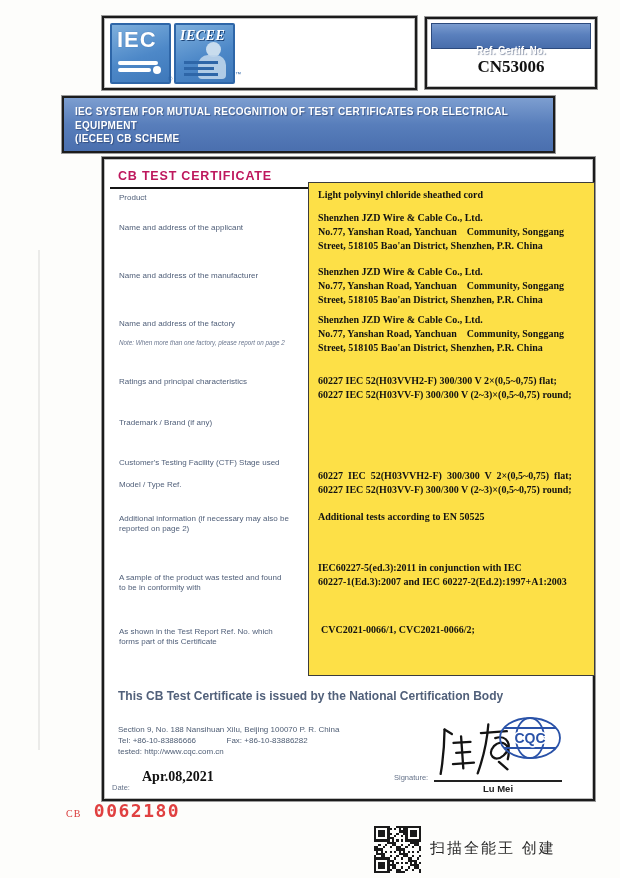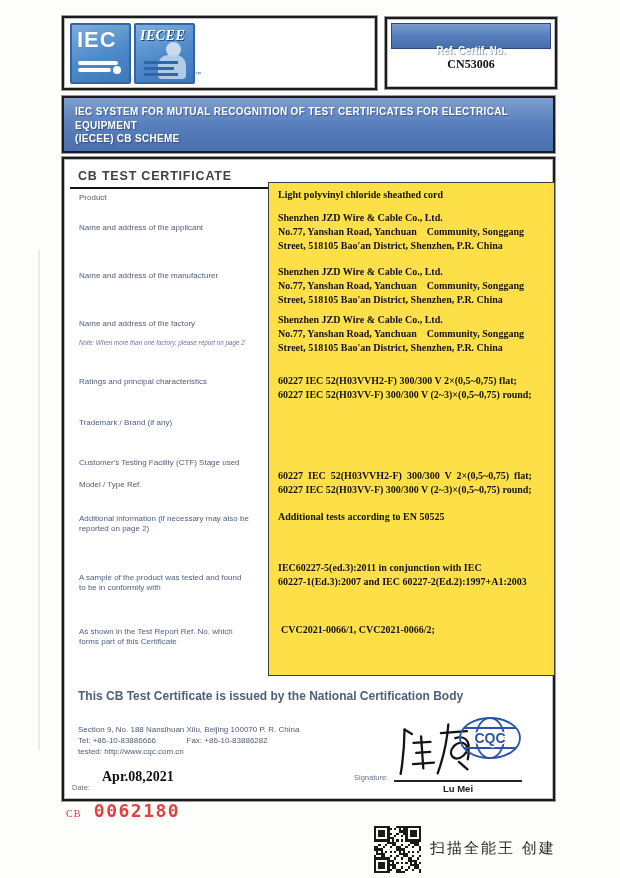--- a/index.html
+++ b/index.html
@@ -1,21 +1,21 @@
 <!DOCTYPE html>
 <html><head>
 <meta charset="utf-8">
 <style>
   html,body{margin:0;padding:0;background:#ffffff;}
   .page{position:relative;width:620px;height:878px;background:#fdfdfb;overflow:hidden;
         font-family:"Liberation Sans",sans-serif;}
   .abs{position:absolute;}
 
   
-  .frame{border:2px solid #1b1b1b;box-shadow:0 0 0 1px #9a9a9a, inset 0 0 0 1px #bdbdbd;background:#fff;}
+  .frame{border:2px solid #1b1b1b;box-shadow:0 0 0 1px #9a9a9a, inset 0 0 0 1px #bdbdbd;background:#fff;margin-left:40px;}
 
   
   .logo-square{position:absolute;width:57px;height:57px;border:2px solid #2e66a8;border-radius:2px;
                background:linear-gradient(160deg,#7fb0dd 0%,#4d88c8 55%,#3e78ba 100%);}
   .iec-text{position:absolute;left:5px;top:2px;color:#ffffff;font-weight:bold;font-size:22px;
             letter-spacing:1px;text-shadow:0 0 1px #2e66a8;}
   .iec-bar1{position:absolute;left:6px;top:36px;width:40px;height:3.5px;background:#fff;border-radius:2px;}
   .iec-bar2{position:absolute;left:6px;top:43px;width:33px;height:3.5px;background:#fff;border-radius:2px;}
   .iec-dot{position:absolute;left:41px;top:40.5px;width:8px;height:8px;background:#fff;border-radius:50%;}
   .iecee-text{position:absolute;left:4px;top:3px;color:#ffffff;font-weight:bold;font-style:italic;
@@ -33,21 +33,21 @@
            border:1px solid #2c4a7d;}
 
   
   .banner{border:2.5px solid #1c1c1c;box-shadow:0 0 0 1px #9a9a9a;
           background:linear-gradient(180deg,#7d9ed0 0%,#587ebb 50%,#4a6fae 100%);}
   .banner-text{position:absolute;left:11px;top:7px;width:470px;color:#ffffff;font-weight:bold;
                font-size:10px;line-height:13.5px;letter-spacing:.3px;white-space:pre-line;
                text-shadow:1px 1px 1px rgba(30,50,90,.55);}
 
   
-  .cert-title{color:#404040;font-weight:bold;font-size:12.5px;letter-spacing:.8px;text-align:center;}
+  .cert-title{color:#be185d;font-weight:bold;font-size:12.5px;letter-spacing:.8px;text-align:center;}
   .title-rule{background:#151515;height:1.8px;}
   .field-label{color:#51607a;font-size:8px;line-height:10px;white-space:pre-line;width:190px;}
   .field-note{color:#6c7890;font-size:6.3px;font-style:italic;}
   .value-box{border:1.2px solid #3c3c3c;background:#fde047;}
   .field-value{position:absolute;left:9px;width:268px;color:#121212;
                font-family:"Liberation Serif",serif;font-weight:bold;font-size:10px;
                line-height:13.8px;white-space:pre-wrap;}
 
   
   .issued{color:#51607a;font-size:12px;font-weight:bold;}
@@ -91,21 +91,21 @@
     </div>
     <span class="small-mark" style="left:131px;top:53px;">™</span>
   </div>
 
   <div class="abs frame" style="left:385px;top:17px;width:168px;height:68px;">
     <div class="abs bluebar" style="left:4px;top:4px;right:4px;height:24px;">
       <div style="text-align:center;color:#fff;font-weight:bold;font-size:10px;padding-top:21px;
                   text-shadow:1px 1px 1px rgba(30,50,90,.5);">Ref. Certif. No.</div>
     </div>
     <div class="abs" style="left:0;top:38px;width:100%;text-align:center;color:#111;
-                            font-family:'Liberation Serif',serif;font-weight:bold;font-size:12px;">CN53006</div>
+                            font-family:'Liberation Serif',serif;font-weight:bold;font-size:17px;">CN53006</div>
   </div>
 
   <div class="abs banner" style="left:62px;top:96px;width:489px;height:53px;">
     <div class="banner-text">IEC SYSTEM FOR MUTUAL RECOGNITION OF TEST CERTIFICATES FOR ELECTRICAL EQUIPMENT
 (IECEE) CB SCHEME</div>
   </div>
 
   <div class="abs frame" style="left:62px;top:157px;width:489px;height:640px;">
 
     <div class="abs cert-title" style="left:14px;top:10px;">CB TEST CERTIFICATE</div>

